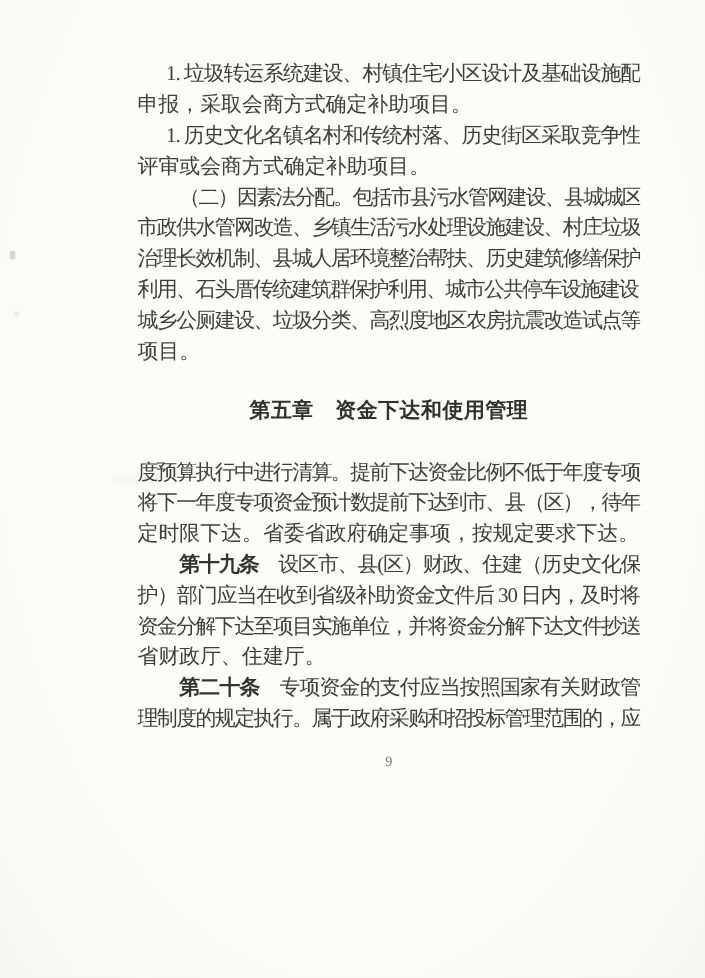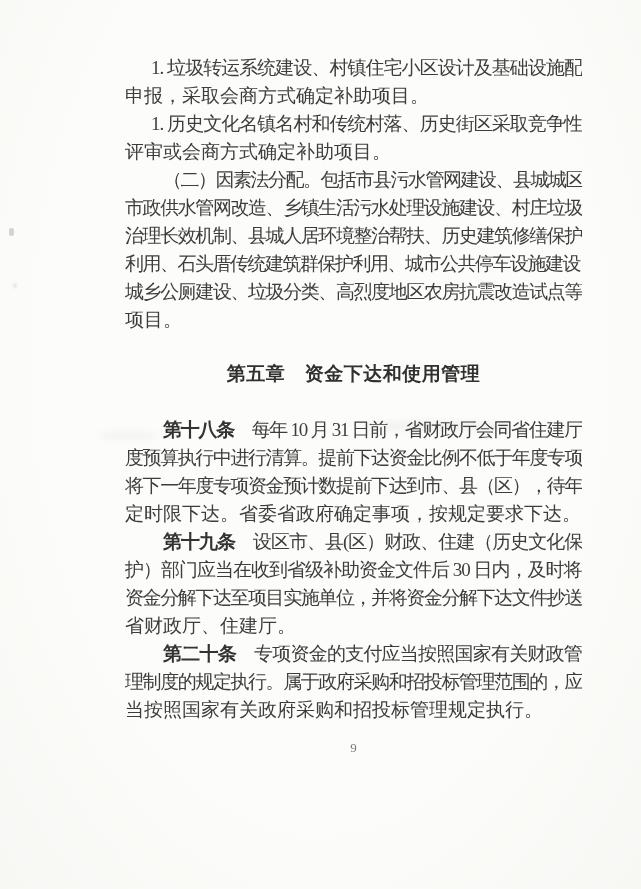--- a/index.html
+++ b/index.html
@@ -78,35 +78,33 @@
         <div class="tline" style="letter-spacing: -1.42308px;">市政供水管网改造、乡镇生活污水处理设施建设、村庄垃圾</div>
         <div class="tline" style="letter-spacing: -1.42308px;">治理长效机制、县城人居环境整治帮扶、历史建筑修缮保护</div>
         <div class="tline" style="letter-spacing: -1.5px;">利用、石头厝传统建筑群保护利用、城市公共停车设施建设、</div>
         <div class="tline" style="letter-spacing: -1.42308px;">城乡公厕建设、垃圾分类、高烈度地区农房抗震改造试点等</div>
         <div class="tline final">项目。</div>
       </div>
 
     <h2 class="chapter">第五章　资金下达和使用管理</h2>
 
     <div class="para article-18">
-        <div class="tline first std" style="letter-spacing: -1.27586px;"><b>第十八条</b>　每年 10 月 31 日前，省财政厅会同省住建厅</div>
         <div class="tline" style="letter-spacing: -1.42308px;">度预算执行中进行清算。提前下达资金比例不低于年度专项</div>
         <div class="tline" style="letter-spacing: -1.42308px;">将下一年度专项资金预计数提前下达到市、县（区），待年</div>
         <div class="tline final">定时限下达。省委省政府确定事项，按规定要求下达。</div>
       </div>
 
     <div class="para">
         <div class="tline first std" style="letter-spacing: -1px;"><b>第十九条</b>　设区市、县(区）财政、住建（历史文化保</div>
         <div class="tline" style="letter-spacing: -1px;">护）部门应当在收到省级补助资金文件后 30 日内，及时将</div>
         <div class="tline" style="letter-spacing: -1.42308px;">资金分解下达至项目实施单位，并将资金分解下达文件抄送</div>
         <div class="tline final">省财政厅、住建厅。</div>
       </div>
 
     <div class="para">
         <div class="tline first std" style="letter-spacing: -0.782609px;"><b>第二十条</b>　专项资金的支付应当按照国家有关财政管</div>
         <div class="tline" style="letter-spacing: -1.42308px;">理制度的规定执行。属于政府采购和招投标管理范围的，应</div>
-        <div class="tline final">当按照国家有关政府采购和招投标管理规定执行。</div>
       </div>
 
     <div class="pagenum">9</div>
 
   </div>
 </div>
 
 </body></html>

